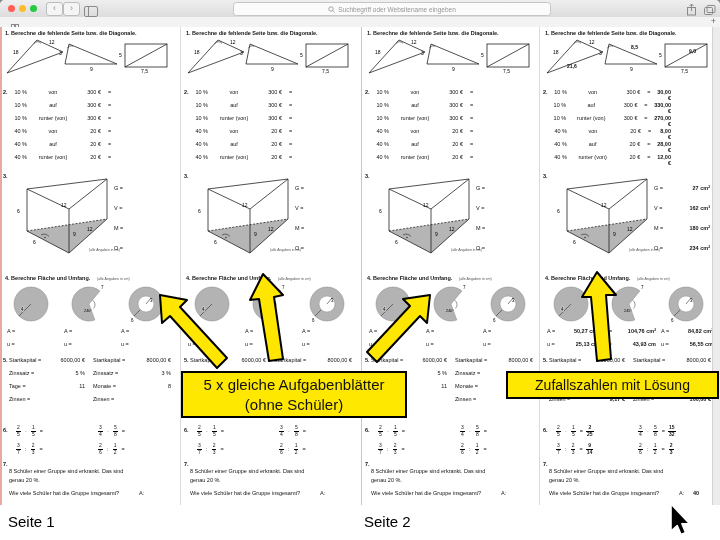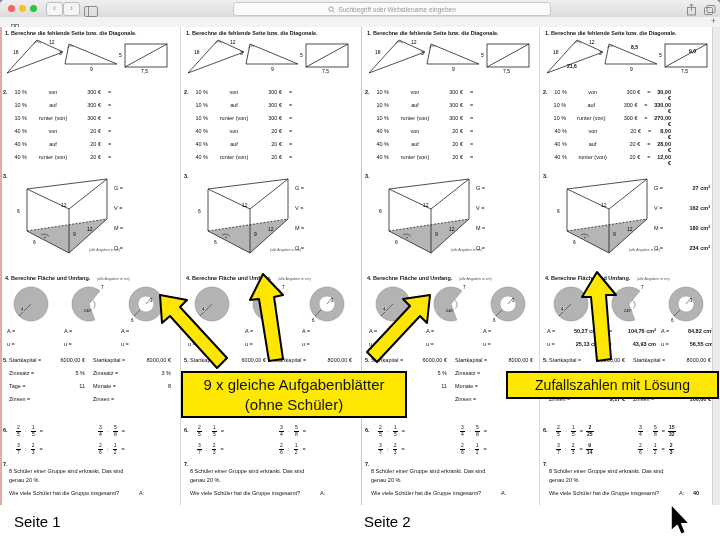--- a/index.html
+++ b/index.html
@@ -1152,27 +1152,27 @@
   </div>
 
   <svg class="arrowlayer">
     <polygon points="160,295 187,300 180,307 227,358 217,368 170,316 162,323" fill="#ffe600" stroke="#000" stroke-width="2" stroke-linejoin="round"></polygon>
     <polygon points="263,274 283,295 274,297 283,359 269,361 259,299 250,300" fill="#ffe600" stroke="#000" stroke-width="2" stroke-linejoin="round"></polygon>
     <polygon points="430,295 427,323 420,316 377,362 367,352 410,306 403,299" fill="#ffe600" stroke="#000" stroke-width="2" stroke-linejoin="round"></polygon>
     <polygon points="597,272 616,295 606,295 611,359 597,361 591,297 582,297" fill="#ffe600" stroke="#000" stroke-width="2" stroke-linejoin="round"></polygon>
   </svg>
 
   <div class="ybox ybox1">
-    <span>9 x gleiche Aufgabenblätter</span>
+    <span>5 x gleiche Aufgabenblätter</span>
     <span>(ohne Schüler)</span>
   </div>
   <div class="ybox ybox2">
     <span>Zufallszahlen mit Lösung</span>
   </div>
 
   <div class="footer">
-    <span class="seite" style="left:14px">Seite 1</span>
+    <span class="seite" style="left:8px">Seite 1</span>
     <span class="seite" style="left:364px">Seite 2</span>
   </div>
   <svg class="cursor" width="26" height="36">
     <polygon points="1,1 1,28 7.2,22.5 11,31.5 15.6,29.6 11.9,20.8 19.6,20.8" fill="#000" stroke="#fff" stroke-width="1.6" stroke-linejoin="round"></polygon>
   </svg>
 </div>
 
 </body></html>

